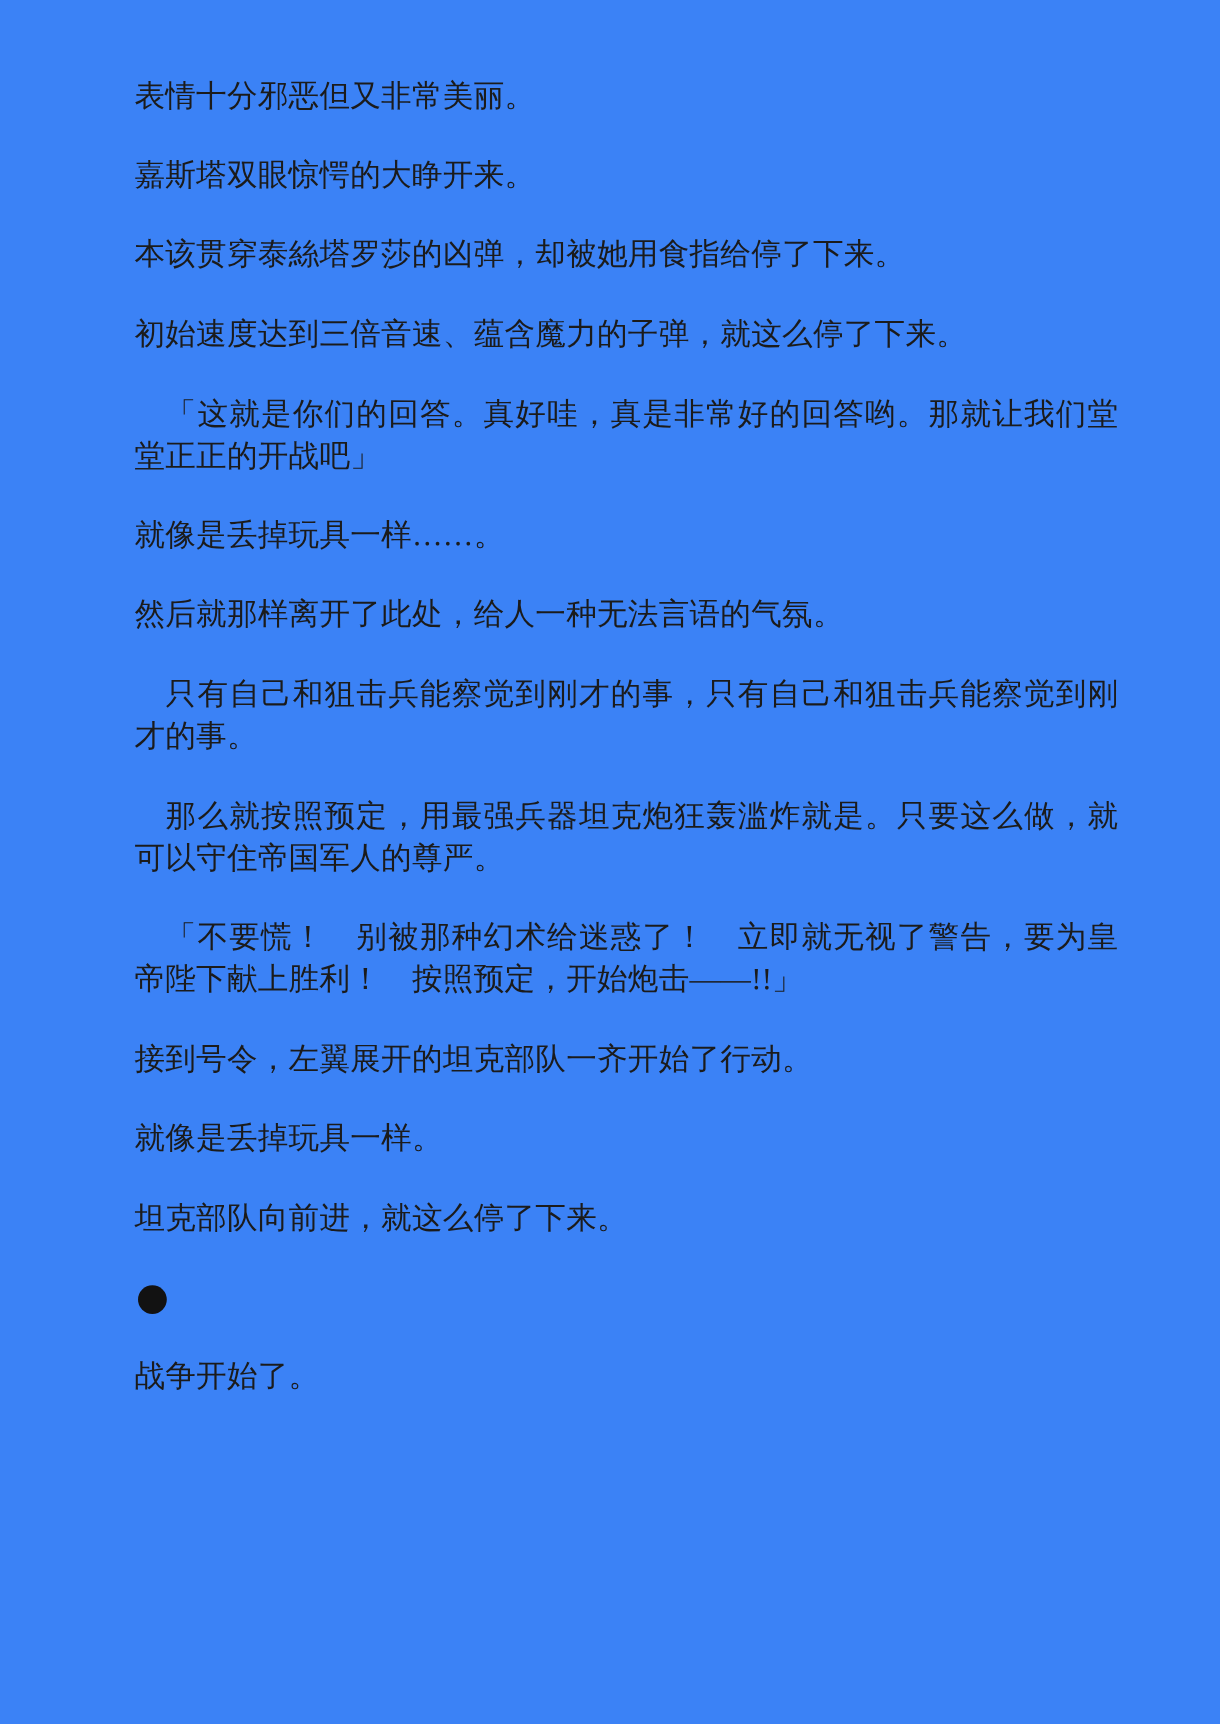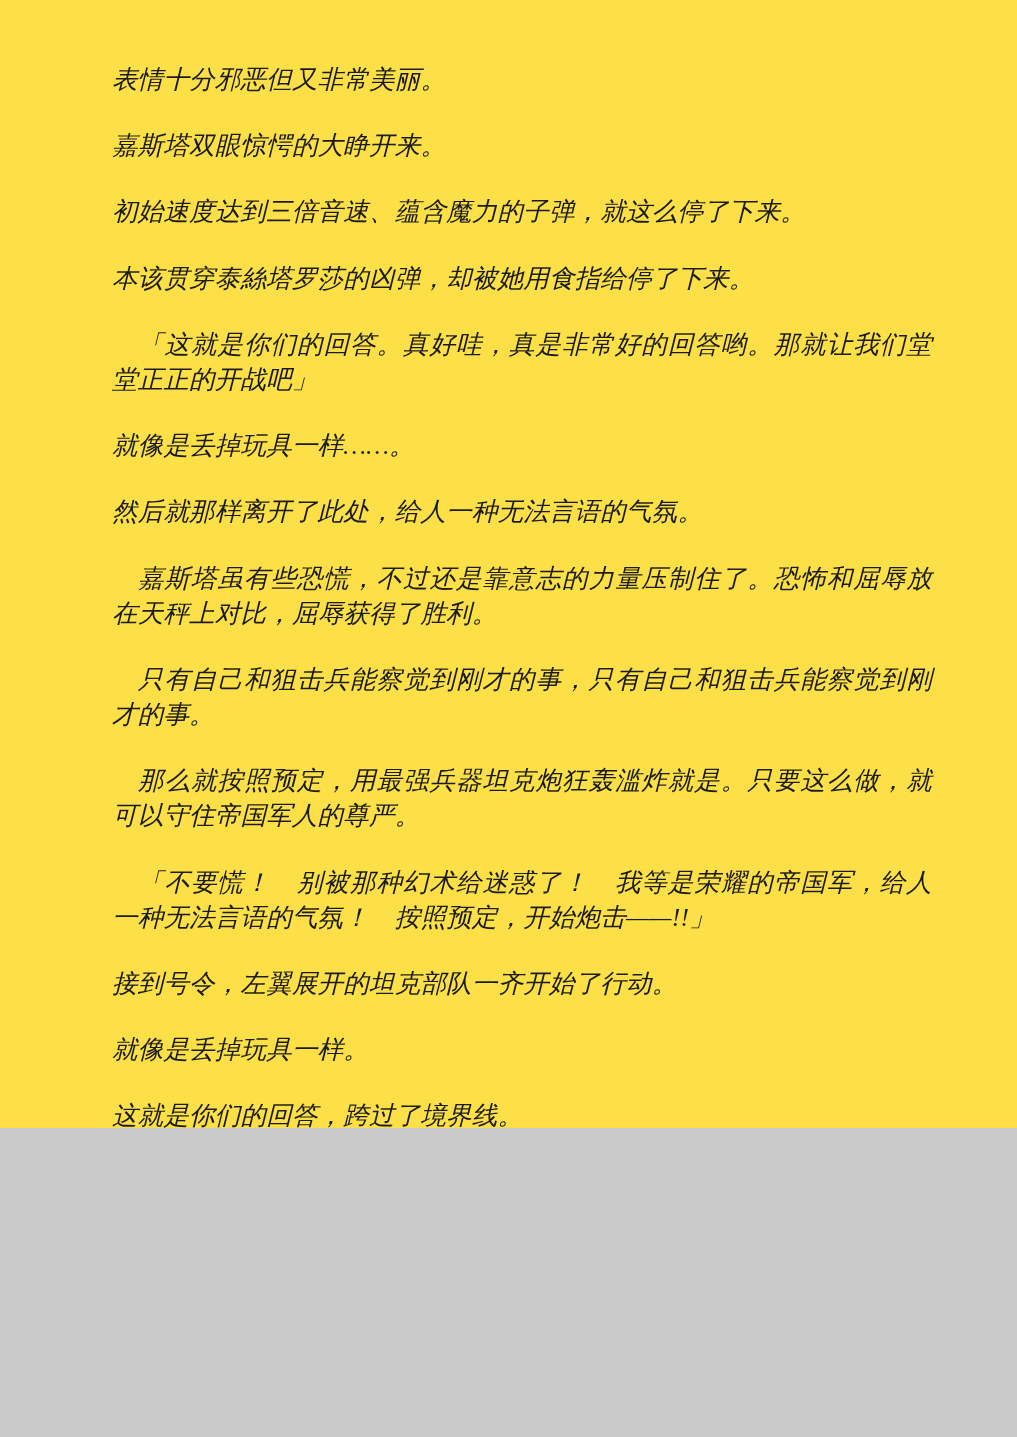--- a/index.html
+++ b/index.html
@@ -8,25 +8,24 @@
     background: #c9c9c9;
   }
   body {
     width: 1017px;
     height: 1437px;
     font-family: "Liberation Serif", "DejaVu Serif", serif;
   }
   .page {
     position: relative;
     width: 1017px;
-    height: 1128px;
-    background: #fde047;
+    height: 1437px;
+    background: #3b82f6;
     box-sizing: border-box;
     overflow: hidden;
-    font-style: italic;
   }
   .page-content {
     position: absolute;
     left: 112px;
     top: 62px;
     width: 820px;
   }
   p.para {
     margin: 0 0 31px 0;
     font-size: 25.5px;
@@ -56,32 +55,31 @@
   }
 </style>
 </head>
 <body>
 
 <div class="page">
   <div class="page-content">
 
     <p class="para">表情十分邪恶但又非常美丽。</p>
     <p class="para">嘉斯塔双眼惊愕的大睁开来。</p>
+    <p class="para">本该贯穿泰絲塔罗莎的凶弹，却被她用食指给停了下来。</p>
     <p class="para">初始速度达到三倍音速、蕴含魔力的子弹，就这么停了下来。</p>
-    <p class="para">本该贯穿泰絲塔罗莎的凶弹，却被她用食指给停了下来。</p>
     <p class="para indent">「这就是你们的回答。真好哇，真是非常好的回答哟。那就让我们堂堂正正的开战吧」</p>
     <p class="para">就像是丢掉玩具一样……。</p>
     <p class="para">然后就那样离开了此处，给人一种无法言语的气氛。</p>
-    <p class="para indent">嘉斯塔虽有些恐慌，不过还是靠意志的力量压制住了。恐怖和屈辱放在天秤上对比，屈辱获得了胜利。</p>
     <p class="para indent">只有自己和狙击兵能察觉到刚才的事，只有自己和狙击兵能察觉到刚才的事。</p>
     <p class="para indent">那么就按照预定，用最强兵器坦克炮狂轰滥炸就是。只要这么做，就可以守住帝国军人的尊严。</p>
-    <p class="para indent">「不要慌！　别被那种幻术给迷惑了！　我等是荣耀的帝国军，给人一种无法言语的气氛！　按照预定，开始炮击——!!」</p>
+    <p class="para indent">「不要慌！　别被那种幻术给迷惑了！　立即就无视了警告，要为皇帝陛下献上胜利！　按照预定，开始炮击——!!」</p>
     <p class="para">接到号令，左翼展开的坦克部队一齐开始了行动。</p>
     <p class="para">就像是丢掉玩具一样。</p>
-    <p class="para">这就是你们的回答，跨过了境界线。</p>
+    <p class="para">坦克部队向前进，就这么停了下来。</p>
 
     <p class="bullet-para">
       <span class="bullet-dot"></span>
     </p>
 
     <p class="para">战争开始了。</p>
 
   </div>
 </div>
 

